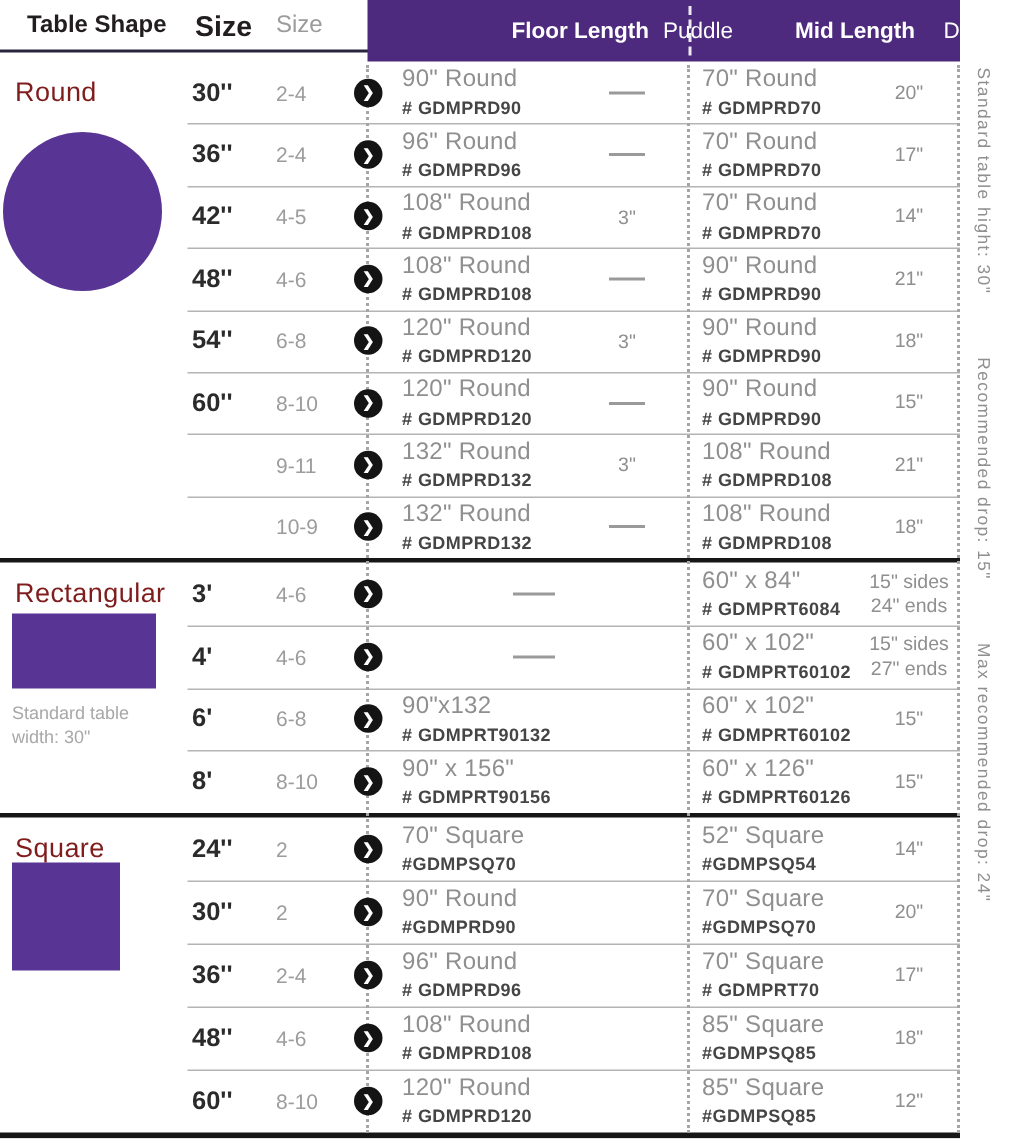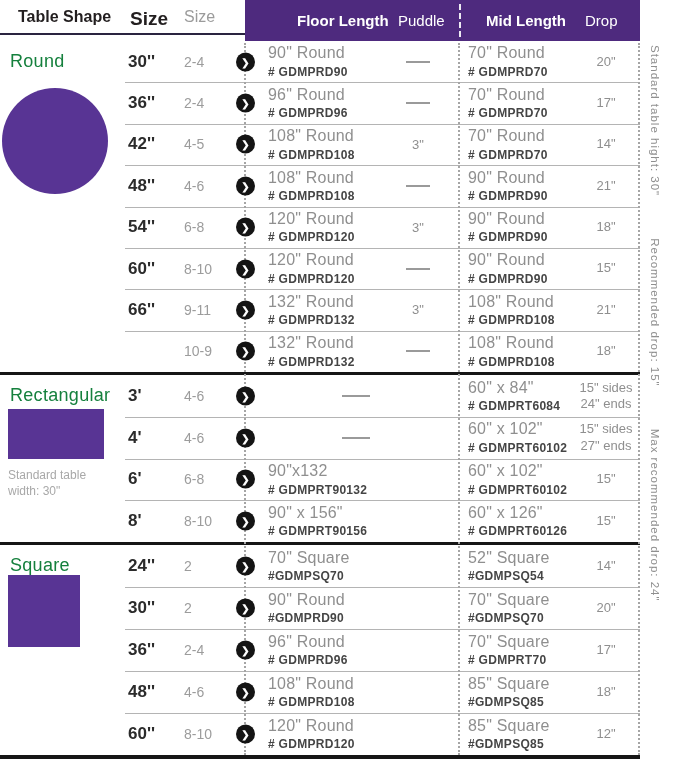--- a/index.html
+++ b/index.html
@@ -9,39 +9,39 @@
 
   
   .header { position:relative; width:679px; height:41px; }
   .h-left { position:absolute; left:0; top:0; width:246px; height:35px;
             border-bottom:2px solid #2a2440; }
   .h-ts   { position:absolute; left:18px;  top:8px; font-size:16px; font-weight:bold; color:#221e1f; }
   .h-size { position:absolute; left:130px; top:8px; font-size:19px; font-weight:bold; color:#221e1f; }
   .h-seats{ position:absolute; left:184px; top:8px; font-size:16px; color:#9b9b9b; }
   .h-purple { position:absolute; left:245px; top:0; width:395px; height:41px;
               background:var(--c-header-purple,#4e2a7e); color:#fff; }
-  .h-purple span { position:absolute; top:12px; font-size:15px; }
+  .h-purple span { position:absolute; top:12px; font-size:15px;margin-left:44px; }
   .h-floor { left:52px;  font-weight:bold; }
   .h-puddle{ left:153px; }
   .h-mid   { left:241px; font-weight:bold; }
   .h-drop  { left:340px; }
   .h-dash  { position:absolute; left:214px; top:4px; height:33px; width:0;
              border-left:2px dashed rgba(255,255,255,.9); }
 
   
   .section { position:relative; width:679px; }
   .sec-circle { height:331px; } .sec-rect { height:167px; } .sec-square { height:210px; }
   .rows { position:absolute; inset:0; display:flex; flex-direction:column; }
   .row  { position:relative; flex:1;padding-left:28px; }
   .row + .row::before { content:""; position:absolute; left:125px; width:515px; top:0;
                         border-top:1px solid #b4b4b4; }
   .divider { width:640px; height:3px; background:#161616; }
   .bottom-bar { width:640px; height:4px; background:#161616; }
 
-  .s-label { position:absolute; left:10px; top:10px; font-size:18px; color:#15803d;
+  .s-label { position:absolute; left:10px; top:10px; font-size:18px; color:#7f1d1d;
              letter-spacing:.3px; z-index:2; }
   .graphic { position:absolute; background:var(--c-shape-purple,#583494); z-index:1; }
   .g-circle { left:2px; top:47px; width:106px; height:106px; border-radius:50%; }
   .g-rect   { left:8px; top:34px; width:96px;  height:50px; }
   .g-square { left:8px; top:30px; width:72px;  height:72px; }
   .s-caption { position:absolute; left:8px; top:92px; width:100px; font-size:12px;
                color:#a8a8a8; line-height:1.35; z-index:2; }
 
   
   .c { position:absolute; top:0; bottom:0; display:flex; flex-direction:column;
@@ -229,21 +229,20 @@
     <div class="c c-mid">
       <span class="p-name">90" Round</span>
       <span class="p-sku"># GDMPRD90</span>
     </div>
     <div class="c c-drop">
       <span>15"</span>
 
     </div>
   </div>
           <div class="row">
-    <div class="c c-size">66''</div>
     <div class="c c-seats">9-11</div>
     <div class="arrow">❯</div>
     <div class="c c-floor">
       <span class="p-name">132" Round</span>
       <span class="p-sku"># GDMPRD132</span>
     </div>
 
     <div class="c c-puddle">
       <span>3"</span>
 

